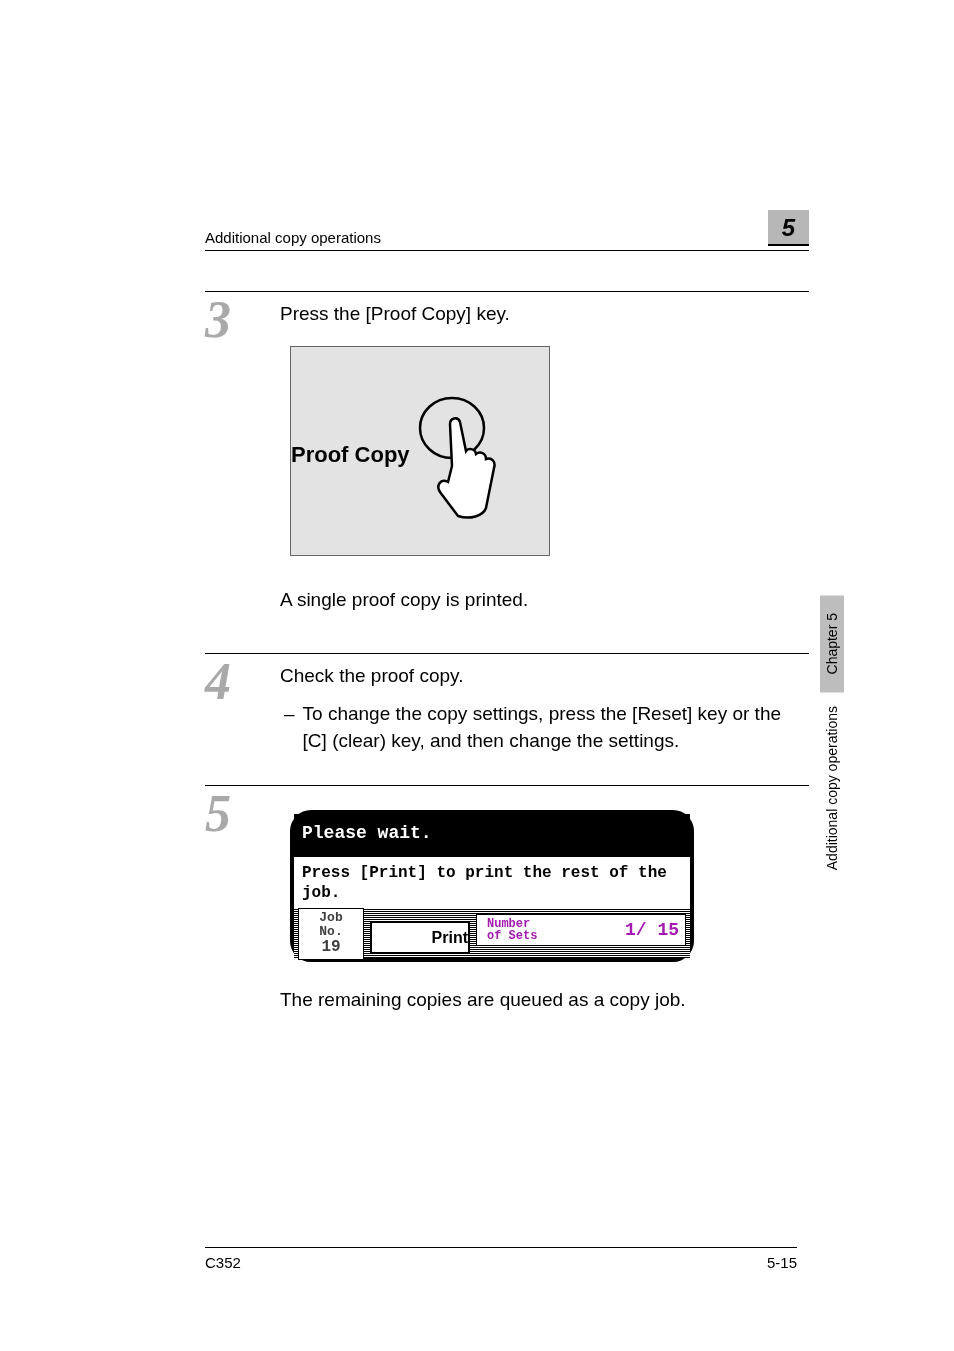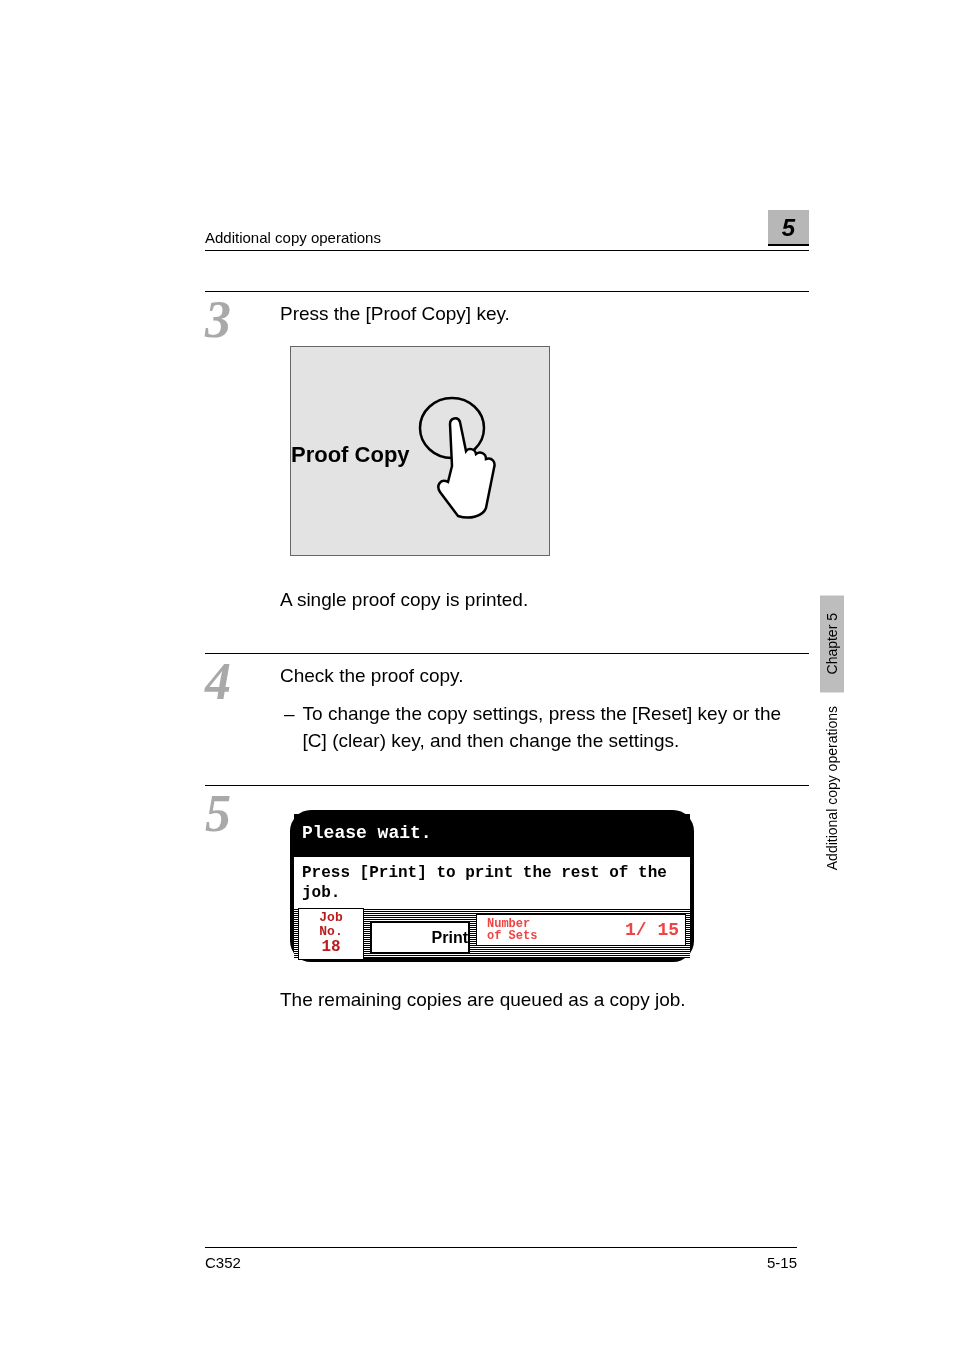--- a/index.html
+++ b/index.html
@@ -135,21 +135,21 @@
       align-items: center;
       height: 48px;
     }
     .lcd-job {
       width: 66px;
       text-align: center;
       font-family: "Courier New", monospace;
       font-weight: bold;
       font-size: 13px;
       line-height: 1.1;
-      color: #b91c1c;
+      color: #404040;
       background: #fff;
       border: 1px solid #000;
       padding: 2px 0;
     }
     .lcd-job-val {
       font-size: 16px;
     }
     .lcd-print-btn {
       width: 100px;
       background: #fff;
@@ -163,21 +163,21 @@
       align-self: flex-end;
     }
     .lcd-sets {
       flex: 1;
       display: flex;
       align-items: center;
       justify-content: space-between;
       font-family: "Courier New", monospace;
       font-weight: bold;
       font-size: 14px;
-      color: #ef4444;
+      color: #a21caf;
       padding: 0 6px 0 10px;
       background: #fff;
       border: 1px solid #000;
       margin-left: 6px;
       height: 32px;
       align-self: flex-start;
     }
     .lcd-sets-label {
       line-height: 1;
       font-size: 12px;
@@ -260,21 +260,21 @@
     <div class="step-content">
 
       <div class="lcd-panel">
         <div class="lcd-header">Please wait.</div>
         <div class="lcd-body">
           <div class="lcd-instr">Press [Print] to print the rest of the job.</div>
           <div class="lcd-status">
             <div class="lcd-job">
               <div style="white-space:pre-line;">Job
 No.</div>
-              <div class="lcd-job-val">18</div>
+              <div class="lcd-job-val">19</div>
             </div>
             <div class="lcd-print-btn">Print</div>
             <div class="lcd-sets">
               <span class="lcd-sets-label" style="white-space:pre-line;">Number
 of Sets</span>
               <span class="lcd-sets-val">1/  15</span>
             </div>
           </div>
         </div>
       </div>

